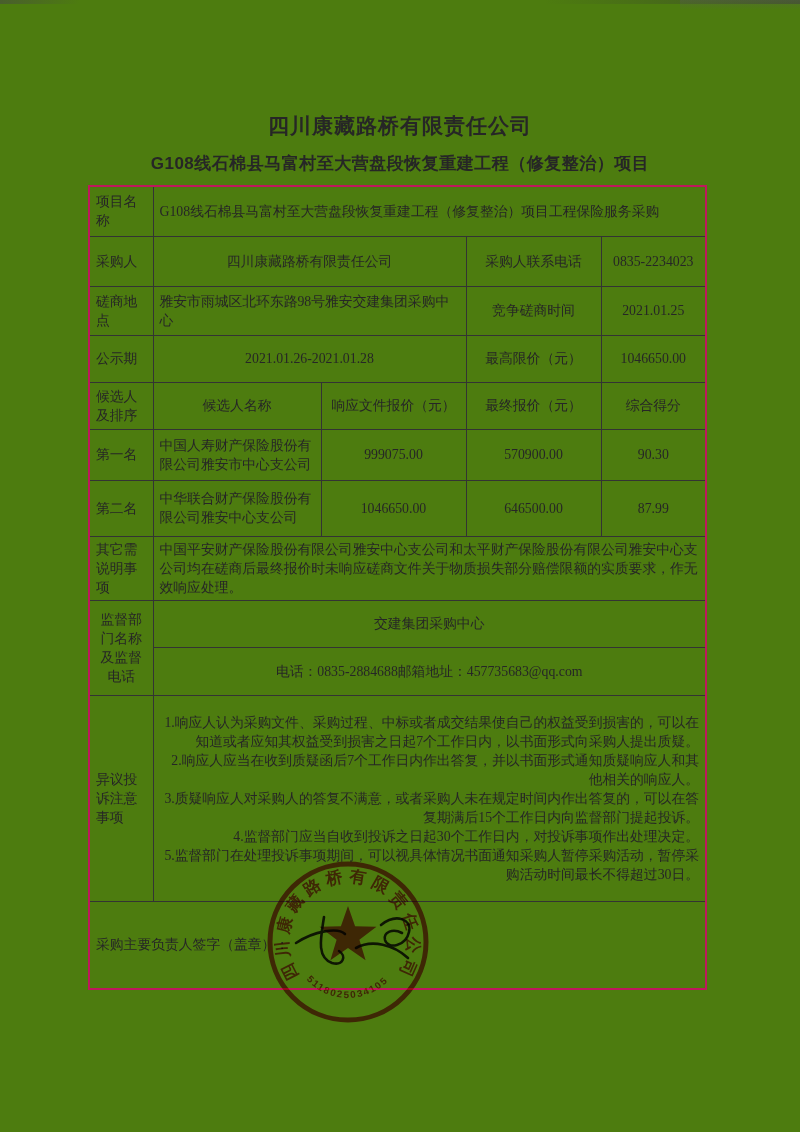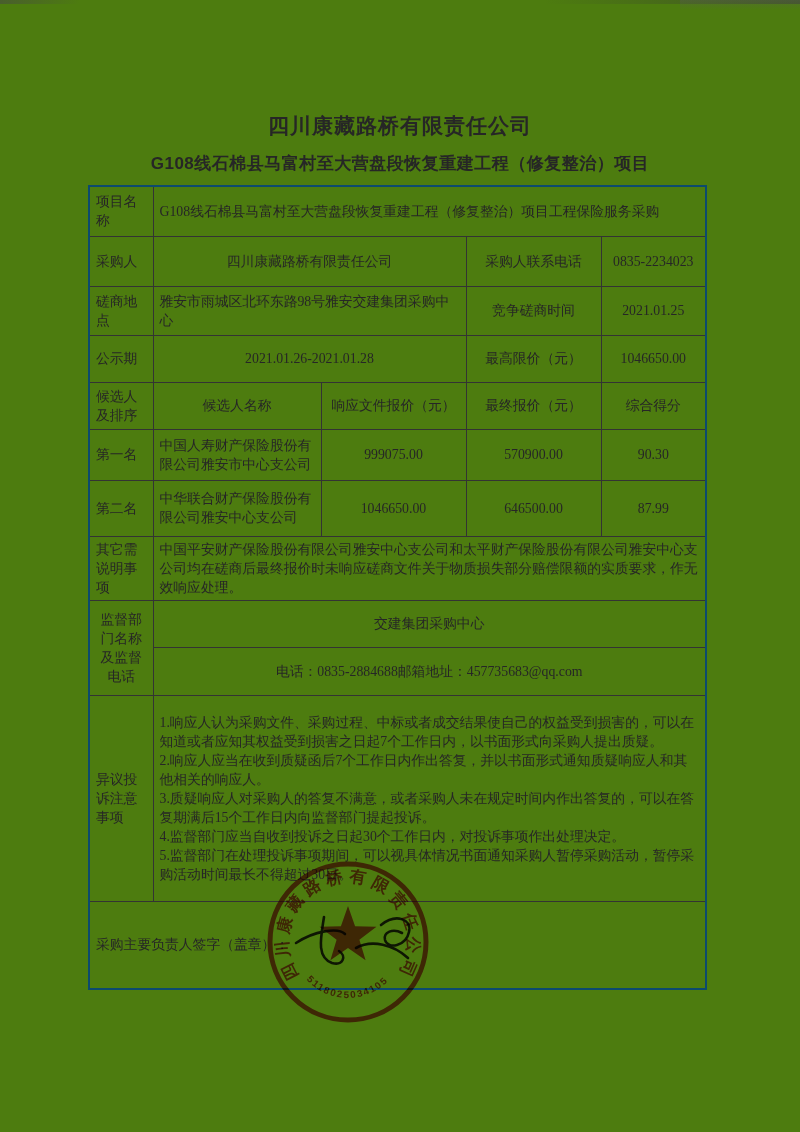--- a/index.html
+++ b/index.html
@@ -32,40 +32,41 @@
   .title-doc{
     margin:11px 0 0 0;
     font-size:17px;line-height:26px;
     letter-spacing:.5px;
   }
   table.result{
     border-collapse:collapse;
     table-layout:fixed;
     margin:8px 0 0 88px;
     width:617px;
-    border:2px solid #0c4a6e;
+    border:2px solid #be185d;
   }
   table.result td{
     border:1px solid #333;
     font-size:13.8px;
     line-height:19px;
     padding:3px 6px;
     vertical-align:middle;
     word-break:break-all;
     overflow:hidden;
   }
   td.lbl{ text-align:left; padding:3px 2px 3px 4px; }
   td.lbl-center{ text-align:center; padding:3px 2px;margin-left:48px; }
   td.ctr{ text-align:center; }
   td.lft{ text-align:left; }
   td.notes-cell{ line-height:20px;margin-left:16px; }
   td.objection-cell{
     vertical-align:top;
     padding:15px 8px 6px 7px;
     line-height:20.6px;
+    text-align:right;
   }
   td.sig-cell{ text-align:left; padding-left:5px; }
   .stamp-wrap{
     position:absolute;left:262px;top:856px;width:172px;height:172px;
     mix-blend-mode:multiply;opacity:.88;
     pointer-events:none;
   }
   .sig-wrap{
     position:absolute;left:288px;top:903px;width:150px;height:78px;
     mix-blend-mode:multiply;

